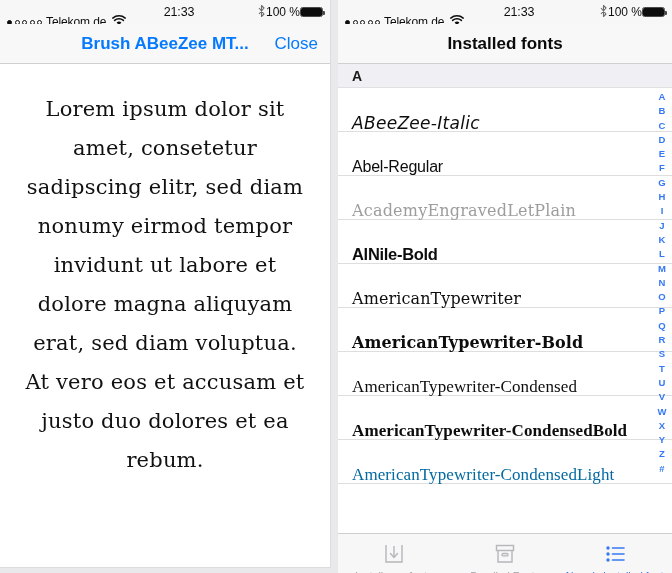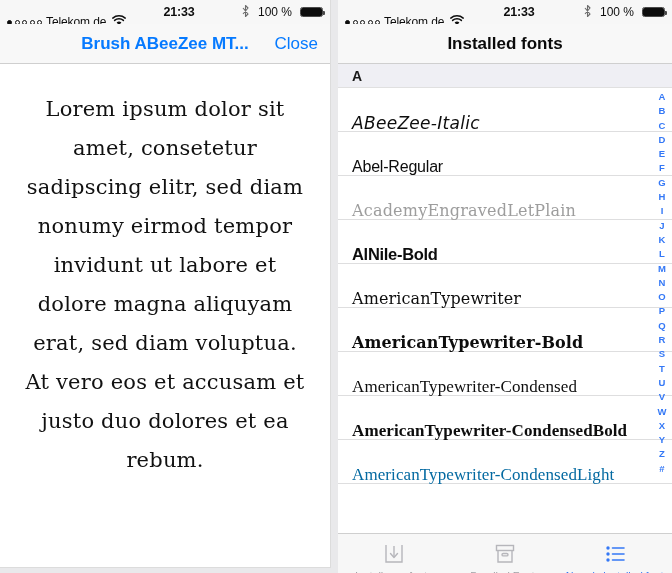--- a/index.html
+++ b/index.html
@@ -31,25 +31,25 @@
     box-sizing:border-box;
   }
   .sb-left{display:flex;align-items:center;gap:4px;margin-top:20px;}
   .dots{display:flex;align-items:center;gap:2.5px;}
   .dot{width:5px;height:5px;border-radius:50%;border:1px solid #0d0d0d;box-sizing:border-box;}
   .dot.on{background:#0d0d0d;}
   .carrier{font-size:12px;letter-spacing:-0.1px;}
   .wifi{display:inline-block;margin-left:2px;}
   .sb-time{
     position:absolute;left:0;right:0;text-align:center;
-    font-size:12.5px;font-weight:bold;letter-spacing:-0.2px;
+    font-size:12.5px;font-weight:normal;letter-spacing:-0.2px;
     pointer-events:none;
     padding-left:28px;
   }
-  .sb-right{margin-left:auto;display:flex;align-items:center;gap:8px;z-index:2;}
+  .sb-right{margin-left:auto;display:flex;align-items:center;gap:0;z-index:2;}
   .bt{display:inline-block;}
   .batt-pct{font-size:12px;}
   .batt{
     position:relative;width:23px;height:10px;
     border:1px solid #4a4a4a;border-radius:2.5px;box-sizing:border-box;
     display:flex;align-items:center;
   }
   .batt-fill{width:100%;height:100%;background:#0d0d0d;border-radius:1.5px;}
   .batt-cap{
     position:absolute;right:-3px;top:3px;

